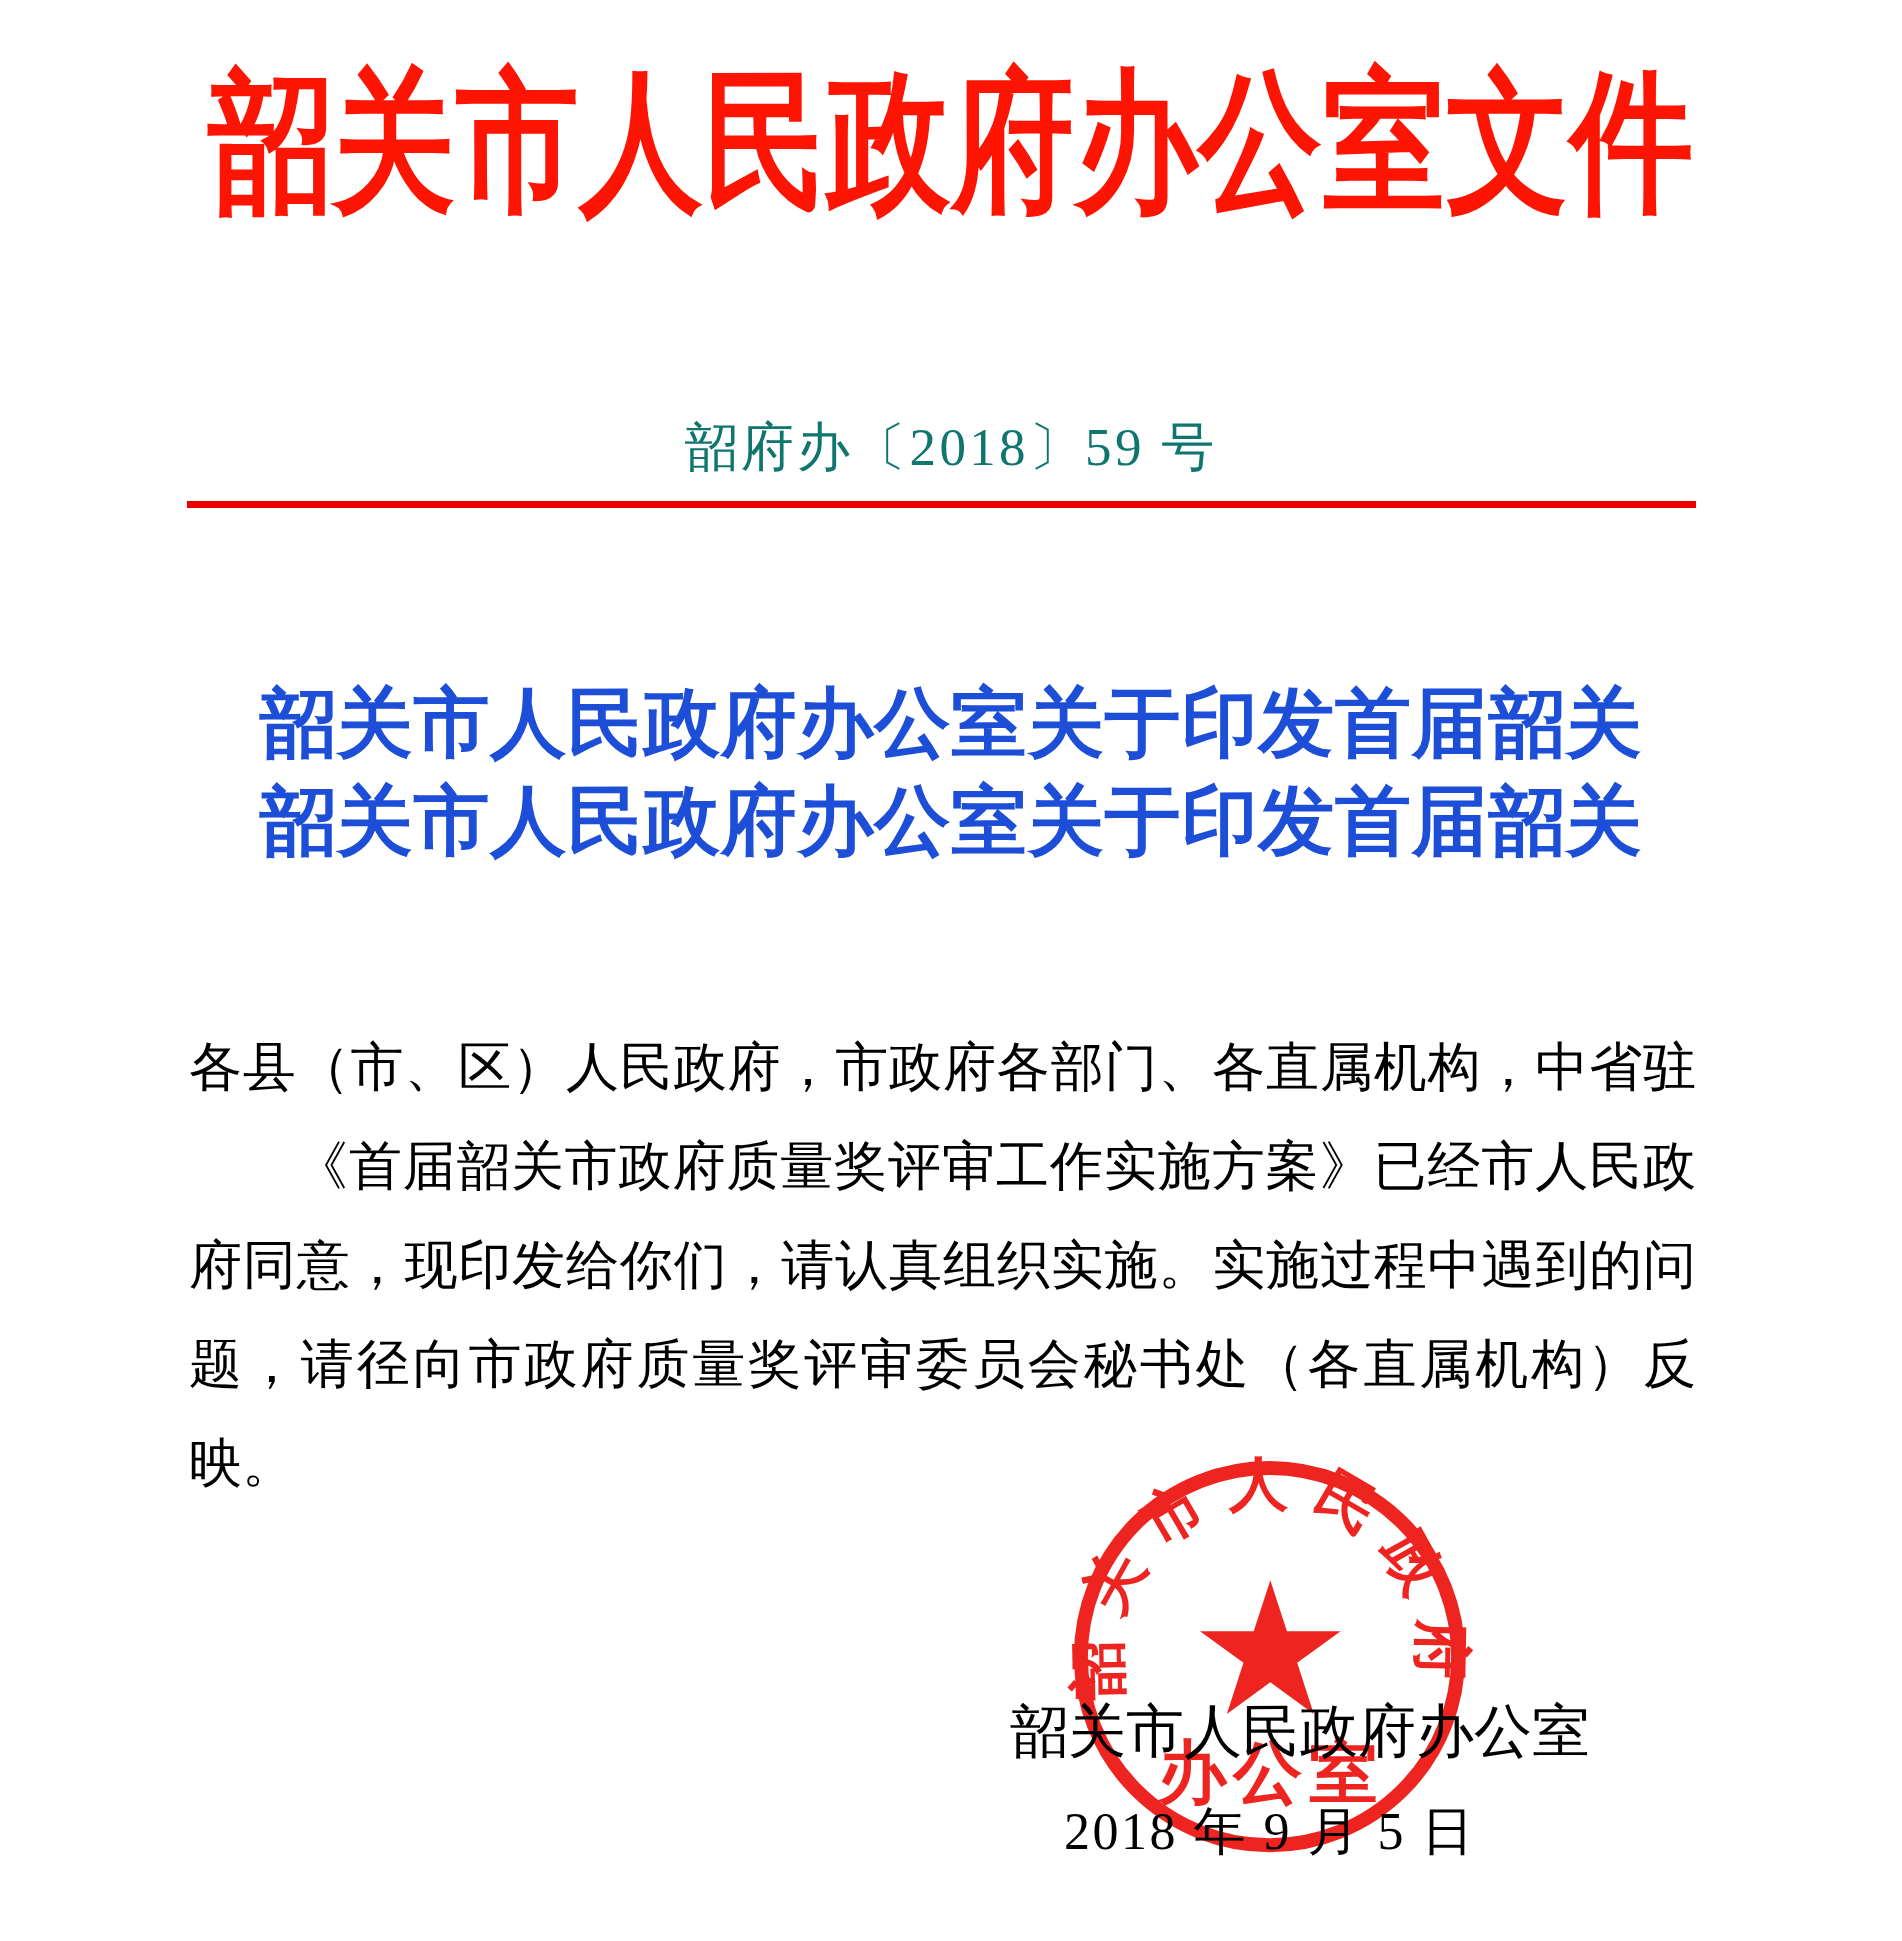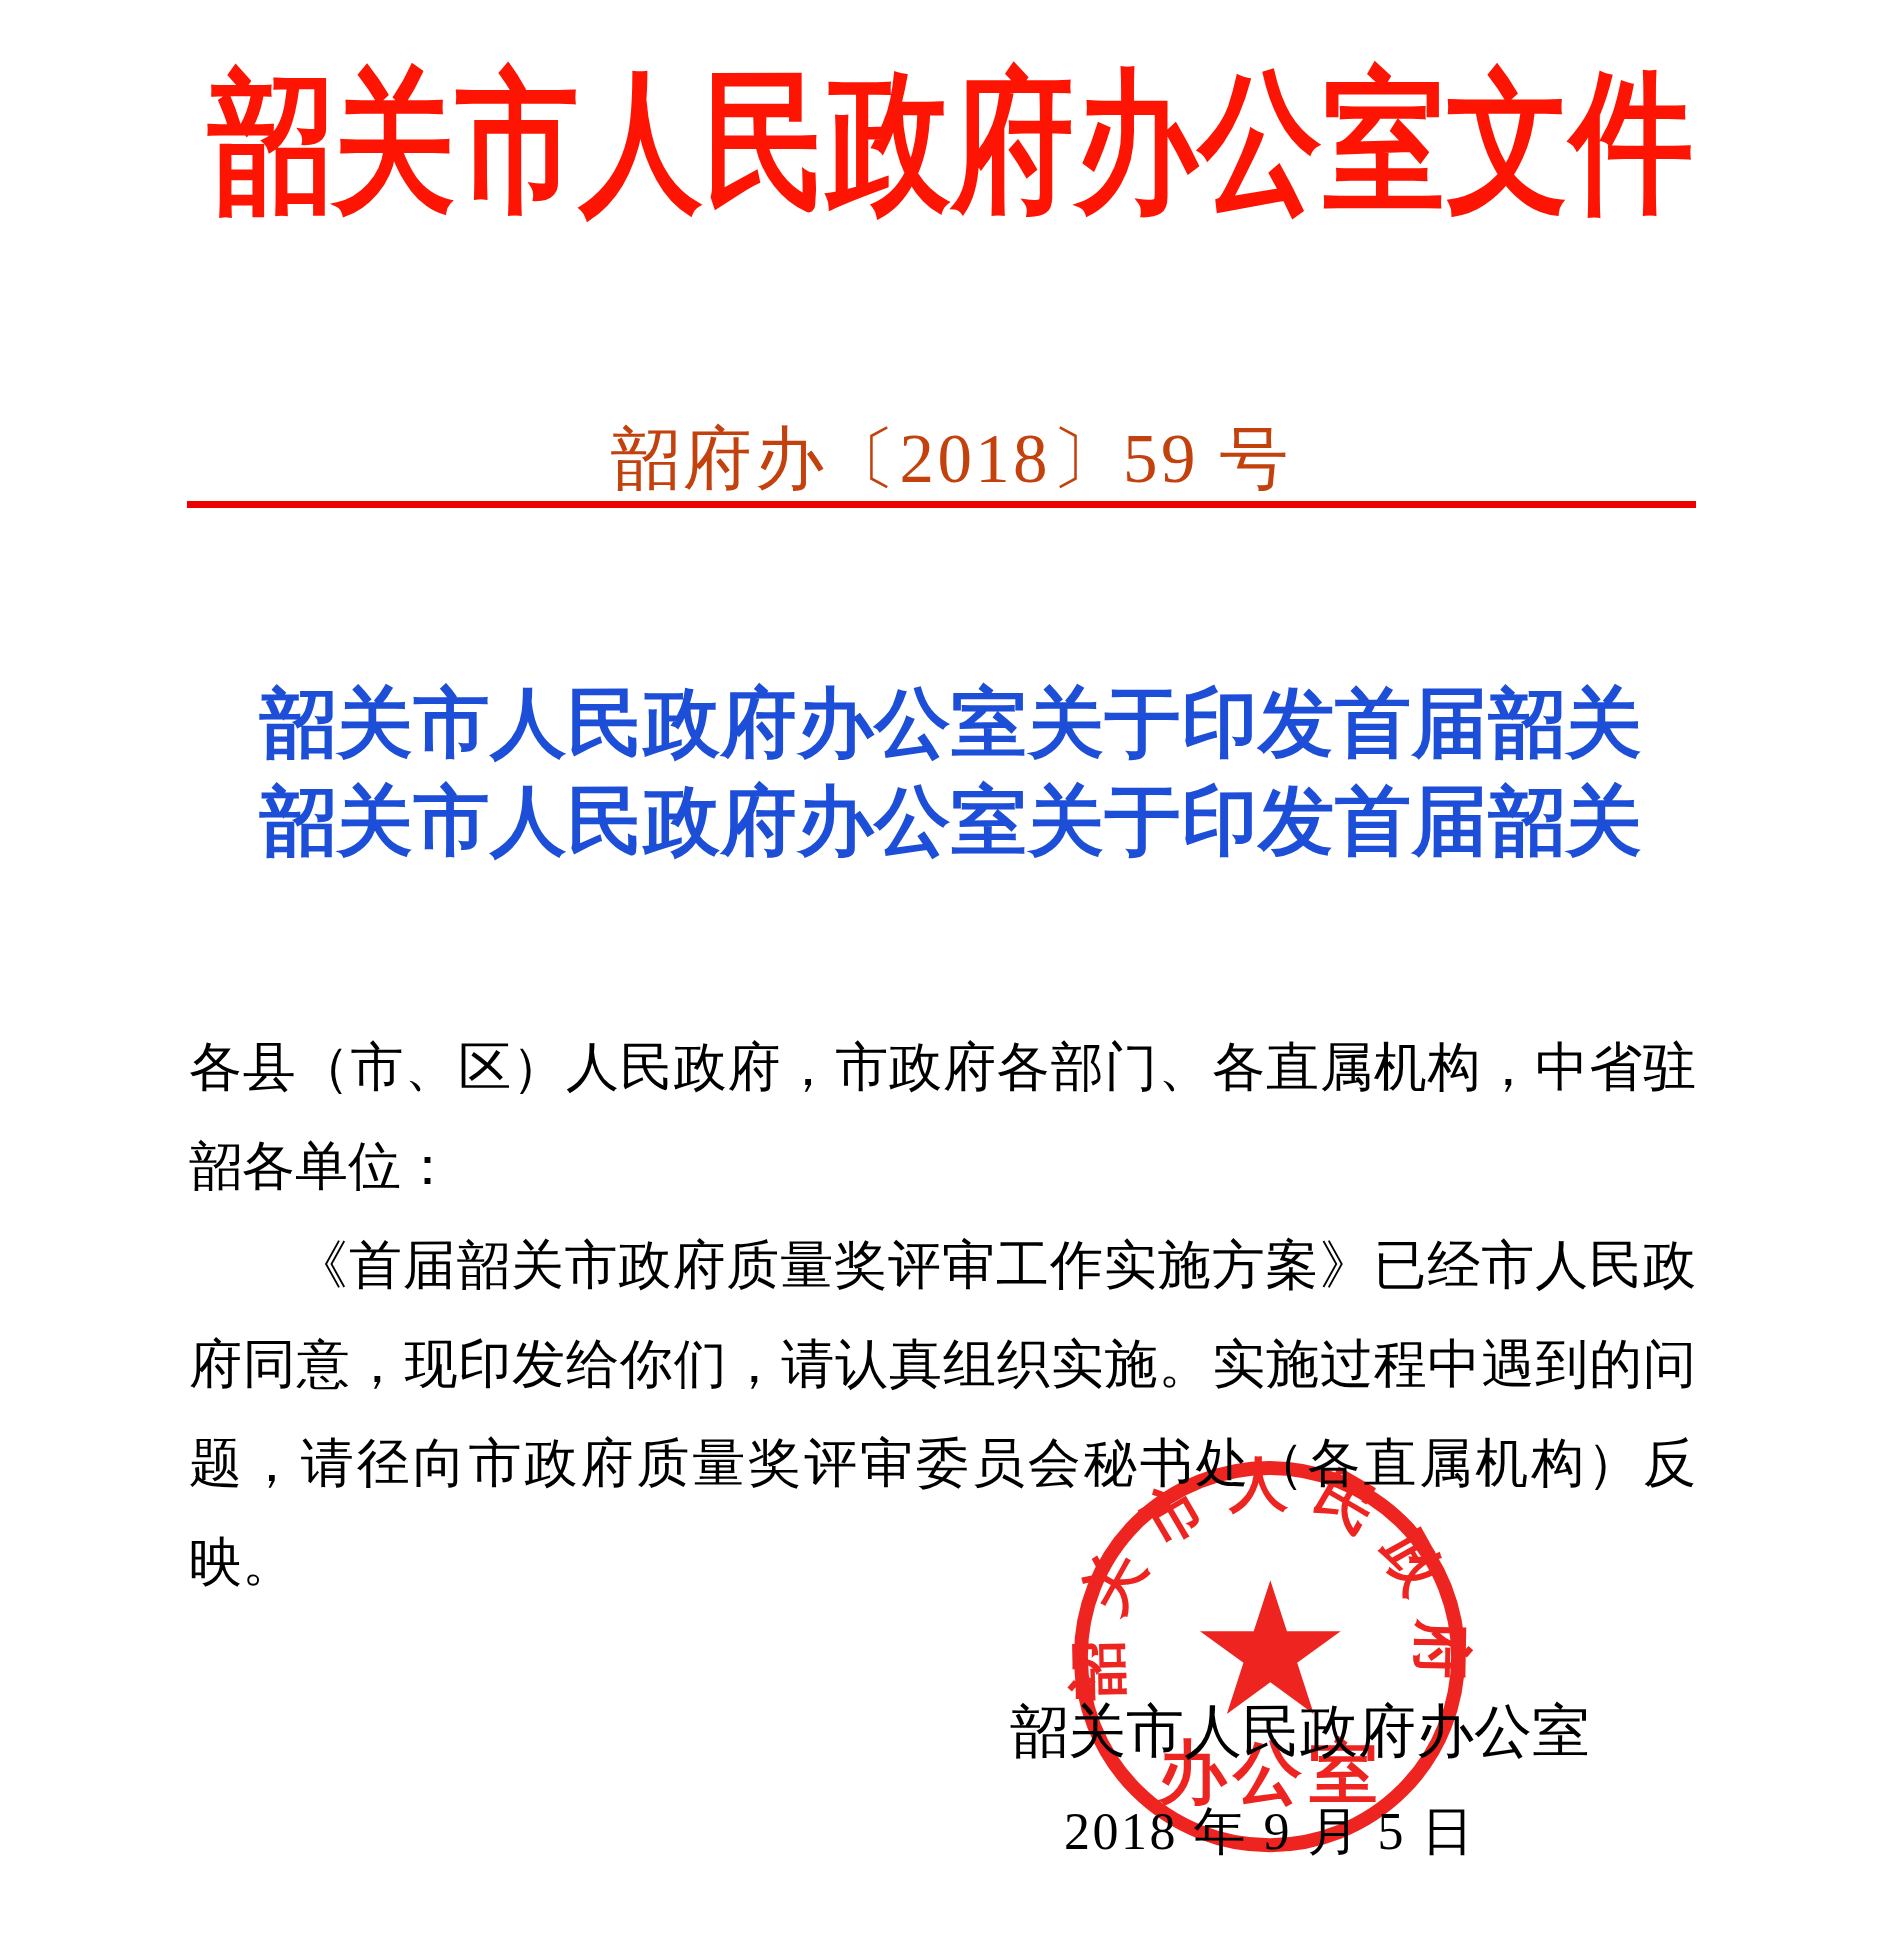--- a/index.html
+++ b/index.html
@@ -27,25 +27,24 @@
     letter-spacing:0.8px;
     transform:scaleY(1.25);
     transform-origin:center top;
     white-space:nowrap;
   }
   
   .docnum{
     position:absolute;
     top:410px;left:0;width:100%;
     text-align:center;
-    font-size:69px;
+    font-size:53px;
     line-height:74px;
     letter-spacing:3.3px;
-    color:#c2410c;
-    margin-top:12px;
+    color:#0f766e;
   }
   
   .red-rule{
     position:absolute;
     left:187px;top:501px;
     width:1509px;height:6.6px;
   }
   
   .doc-title{
     position:absolute;
@@ -130,21 +129,20 @@
     <polygon points="251,162 271.2,224.2 336.6,224.2 283.7,262.6 303.9,324.8 251,286.4 198.1,324.8 218.3,262.6 165.4,224.2 230.8,224.2" fill="#ed1410"></polygon>
     <path id="sealArc" d="M 82.4 333.2 A 185 185 0 1 1 417.6 333.2" fill="none"></path>
     <text class="seal-font" font-size="72" letter-spacing="26" fill="#ed1410">
       <textPath href="#sealArc" startOffset="50%" text-anchor="middle">韶关市人民政府</textPath>
     </text>
     <text class="seal-font" x="252" y="425" text-anchor="middle" font-size="84" letter-spacing="8" fill="#ed1410">办公室</text>
   </svg>
 
   <div class="body-text">
     <div class="body-line justified">各县（市、区）人民政府，市政府各部门、各直属机构，中省驻</div>
-    <div class="body-line">韶各单位：</div>
     <div class="body-line justified indent">《首届韶关市政府质量奖评审工作实施方案》已经市人民政</div>
     <div class="body-line justified">府同意，现印发给你们，请认真组织实施。实施过程中遇到的问</div>
     <div class="body-line justified">题，请径向市政府质量奖评审委员会秘书处（各直属机构）反</div>
     <div class="body-line">映。</div>
   </div>
 
   <div class="signature">韶关市人民政府办公室</div>
 
   <div class="sign-date">2018 年 9 月 5 日</div>
 

